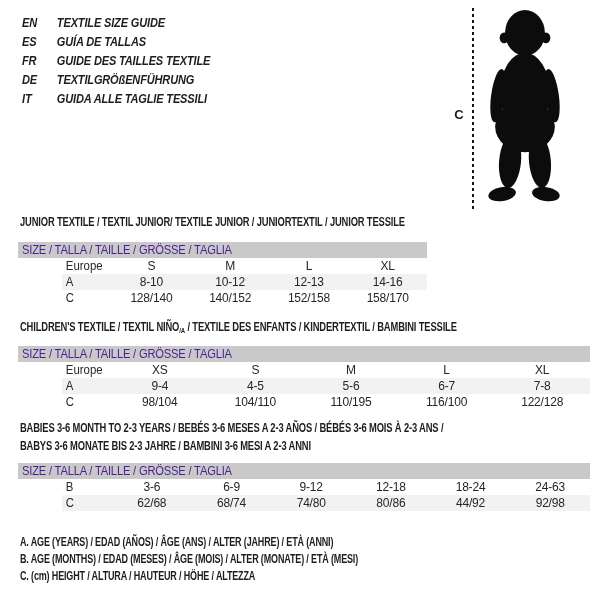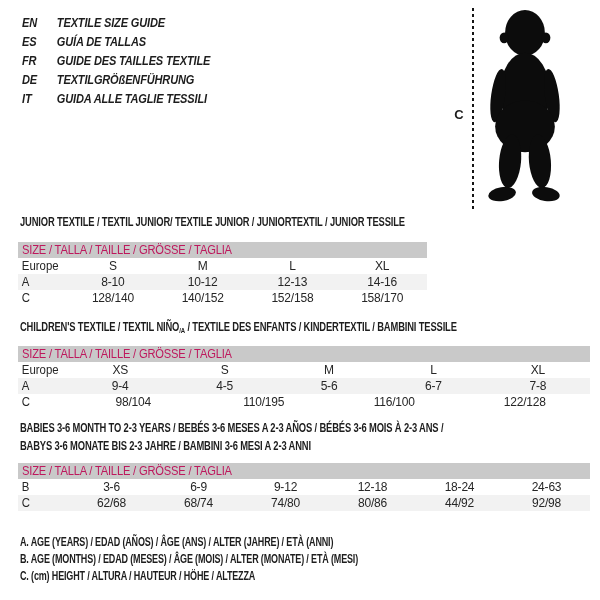--- a/index.html
+++ b/index.html
@@ -26,24 +26,24 @@
 
   
   .section-title { left:20px; font-weight:bold; font-size:12.5px; line-height:18px;
     letter-spacing:-0.2px; transform:scaleX(0.75); transform-origin:left center;
     white-space:nowrap; }
   .subsc { font-size:8px; font-weight:bold; position:relative; top:2px; }
 
   
   .size-table { left:18px; }
   .thead { height:16px; background:#c9c9c9; display:flex; align-items:center;
-    padding-left:4px; font-size:12px; color:#be185d; }
+    padding-left:4px; font-size:12px; color:#4c1d95; }
   .cond-sm { display:inline-block; transform:scaleX(0.93); transform-origin:left center;
     white-space:nowrap; letter-spacing:-0.2px; }
-  .trow { display:flex; height:16px; align-items:center; font-size:12px; color:#262626; }
+  .trow { display:flex; height:16px; align-items:center; font-size:12px; color:#262626;margin-left:44px; }
   .trow.alt { background:#f2f2f2; }
   .tlabel { width:50px; padding-left:4px; box-sizing:border-box;
     transform:scaleX(0.95); transform-origin:left center; }
   .tcell { flex:1; text-align:center; letter-spacing:-0.2px; }
 
   
   .legend { left:20px; top:534px; }
   .legend-line { font-weight:bold; font-size:12px; line-height:17px;
     letter-spacing:-0.2px; transform:scaleX(0.75); transform-origin:left center;
     white-space:nowrap; }
@@ -139,20 +139,21 @@
       <span class="tlabel">A</span>
       <span class="tcell">9-4</span>
       <span class="tcell">4-5</span>
       <span class="tcell">5-6</span>
       <span class="tcell">6-7</span>
       <span class="tcell">7-8</span>
     </div>
     <div class="trow">
       <span class="tlabel">C</span>
       <span class="tcell">98/104</span>
+      <span class="tcell">104/110</span>
       <span class="tcell">110/195</span>
       <span class="tcell">116/100</span>
       <span class="tcell">122/128</span>
     </div>
   </div>
 
 <div class="section-title abs" style="top:419px">
   <div>BABIES 3-6 MONTH TO 2-3 YEARS / BEBÉS 3-6 MESES A 2-3 AÑOS / BÉBÉS 3-6 MOIS À 2-3 ANS /</div>
   <div>BABYS 3-6 MONATE BIS 2-3 JAHRE / BAMBINI 3-6 MESI A 2-3 ANNI</div>
 </div>

